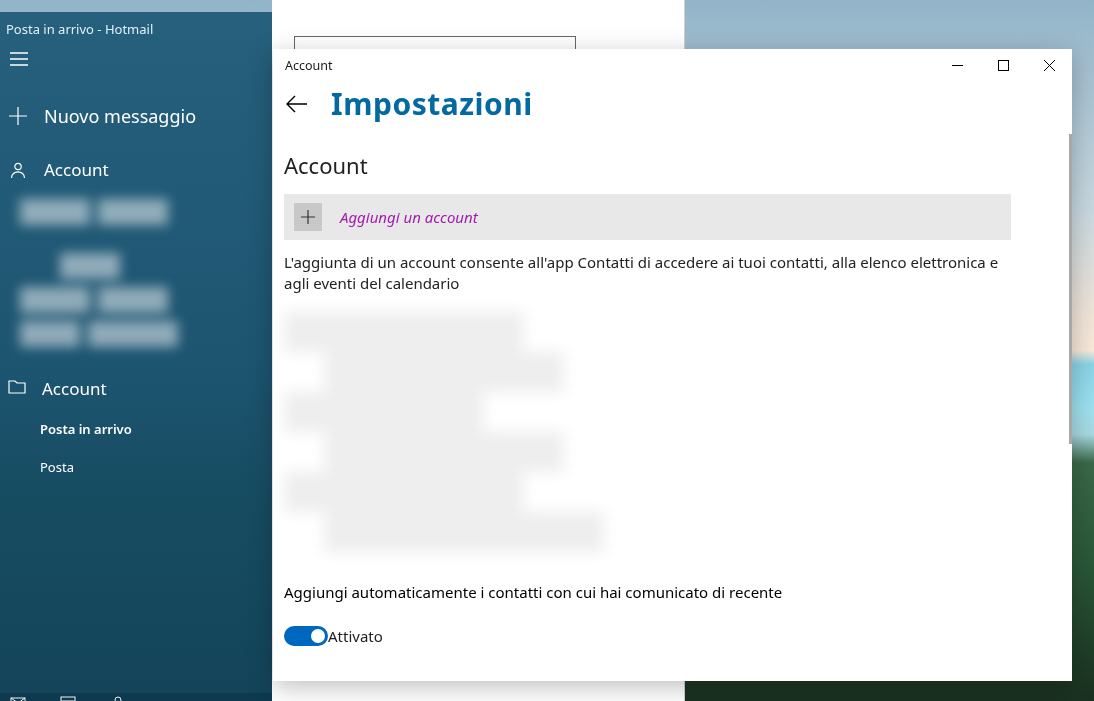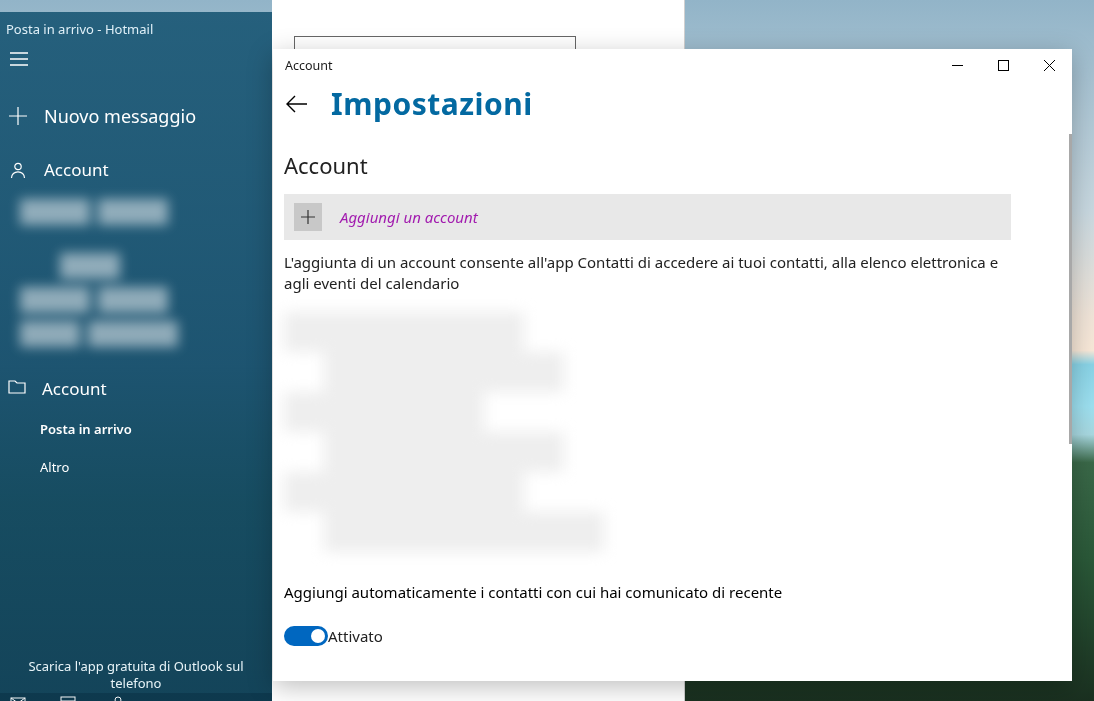--- a/index.html
+++ b/index.html
@@ -135,22 +135,21 @@
   </div>
   <div class="folders-label">
     <span class="icon">
       <svg width="18" height="16" viewBox="0 0 18 16">
           <path d="M1 2h6l2 2h8v10H1z" fill="none" stroke="#fff" stroke-width="1.2"></path>
         </svg>
     </span>
     <span class="label">Account</span>
   </div>
   <div class="folder-item active">Posta in arrivo</div>
-  <div class="folder-item">Altro</div>
-  <div class="promo">Scarica l'app gratuita di Outlook sul telefono</div>
+  <div class="folder-item">Posta</div>
   <div class="bottom-bar">
     <svg viewBox="0 0 16 16">
         <rect x="1" y="3" width="14" height="10" fill="none" stroke="#fff"></rect>
         <path d="M1 3l7 5 7-5" fill="none" stroke="#fff"></path>
       </svg>
     <svg viewBox="0 0 16 16">
         <rect x="1" y="2" width="14" height="13" fill="none" stroke="#fff"></rect>
         <path d="M1 6h14" stroke="#fff"></path>
       </svg>
     <svg viewBox="0 0 16 16">

